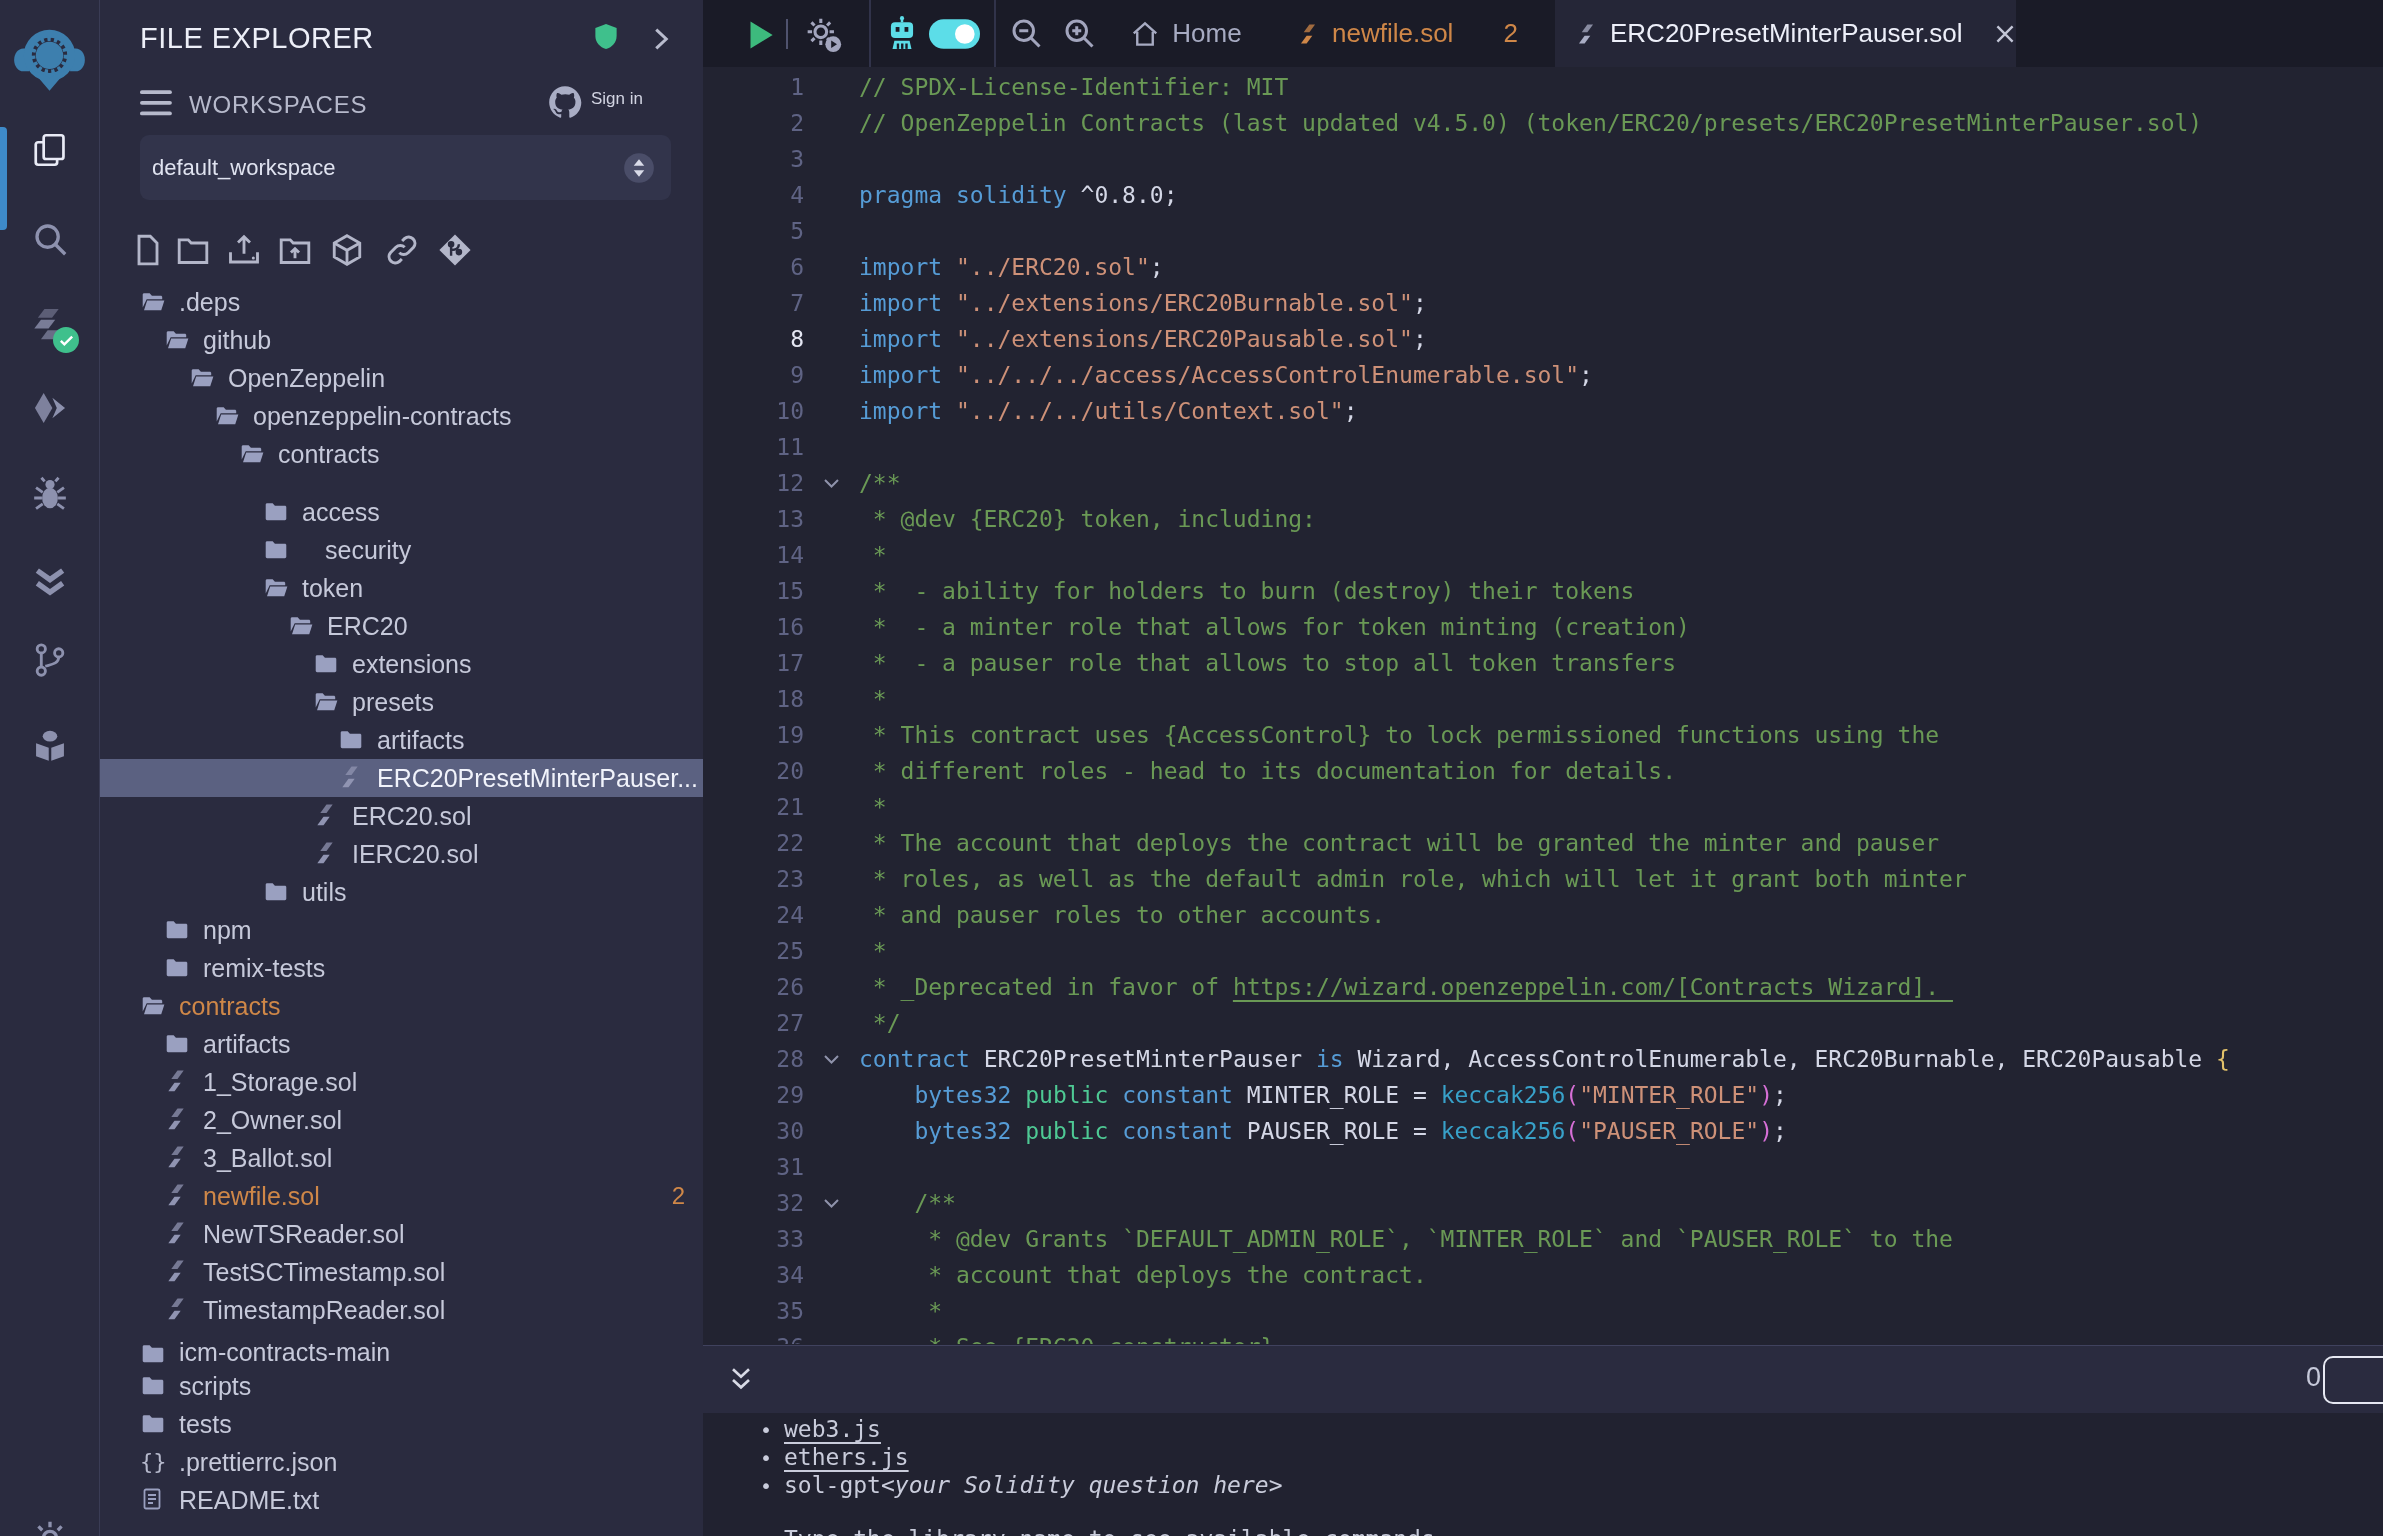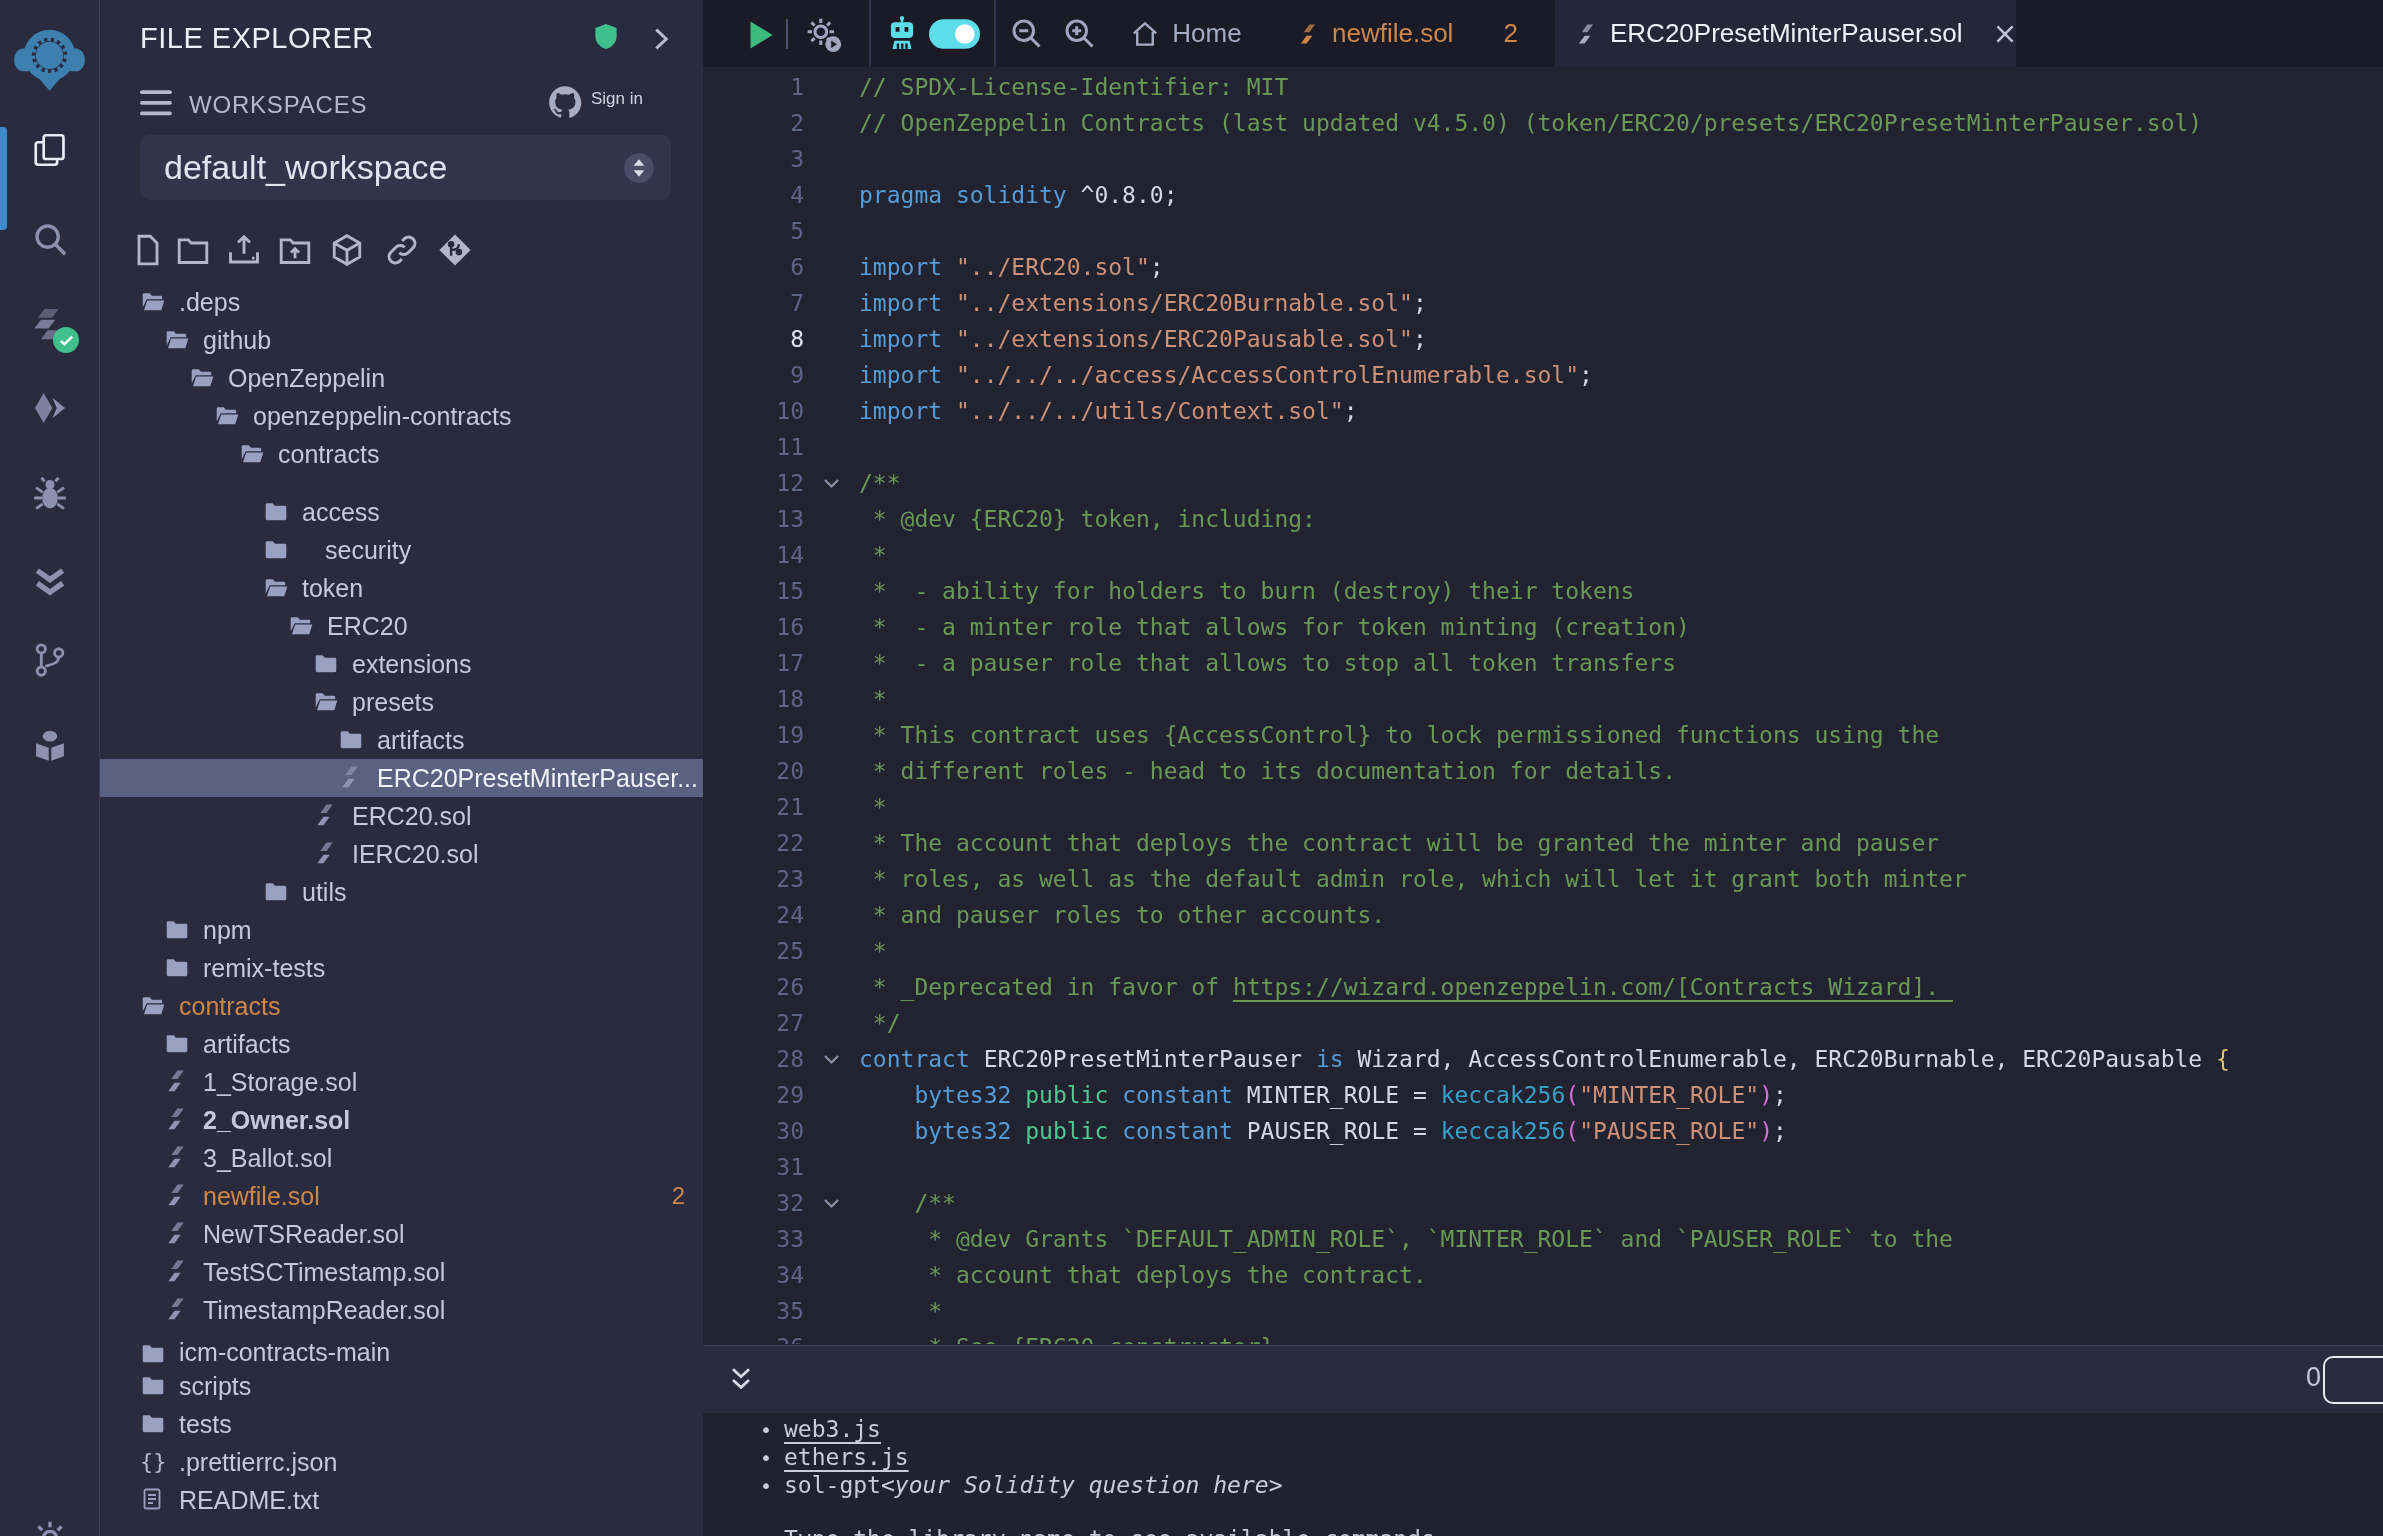--- a/index.html
+++ b/index.html
@@ -24,21 +24,21 @@
   
   #sidepanel{position:absolute;left:100px;top:0;width:603px;height:1537px;background:var(--bg-panel);overflow:hidden;}
   #panel-title{position:absolute;left:40px;top:22px;font-size:29px;letter-spacing:0.5px;color:var(--text-bright);font-weight:500;}
   #shield{position:absolute;left:491px;top:20px;}
   #panel-collapse{position:absolute;left:545px;top:24px;color:#b9bcce;cursor:pointer;}
   #hamburger{position:absolute;left:40px;top:89px;cursor:pointer;}
   #workspaces-label{position:absolute;left:89px;top:91px;font-size:24px;letter-spacing:0.8px;color:#b6b9cb;}
   #octocat{position:absolute;left:446px;top:83px;color:#a9adc4;cursor:pointer;}
   #signin-label{position:absolute;left:491px;top:89px;font-size:17px;color:#d2d4e2;cursor:pointer;}
   #workspace-select{position:absolute;left:40px;top:135px;width:531px;height:65px;background:var(--bg-select);border-radius:9px;display:flex;align-items:center;cursor:pointer;}
-  #workspace-select .ws-text{margin-left:24px;font-size:34px;color:#e0e3f0;flex:1;}
+  #workspace-select .ws-text{margin-left:12px;font-size:22px;color:#e0e3f0;flex:1;}
   #workspace-select .ws-caret{margin-right:16px;}
   #fe-toolbar{position:absolute;left:0;top:232px;width:100%;height:40px;}
   .fe-tool{position:absolute;top:0;width:36px;height:36px;color:#b3b6c9;cursor:pointer;}
 
   
   #file-tree{position:absolute;left:0;top:283px;width:100%;}
   .tree-row{height:38px;display:flex;align-items:center;gap:13px;position:relative;cursor:pointer;box-sizing:border-box;}
   .tree-row.selected{background:var(--row-selected);}
   .tree-icon{width:26px;height:26px;color:#9aa0c0;flex:0 0 auto;}
   .tree-label{font-size:25px;color:#c6c9da;white-space:nowrap;}
@@ -435,21 +435,21 @@
         </div>
         <div class="tree-row" style="padding-left: 64px;">
           <span class="tree-icon">
             <svg viewBox="0 0 24 24" width="24" height="24" fill="#9094b2">
               <path opacity=".75" d="M13.5 1.5h6.2L13.5 10h-6.2z"></path>
               <path d="M10.5 13.8h6.2l-6.2 8.5H4.3z"></path>
             </svg>
           </span>
           <span class="tree-label">1_Storage.sol</span>
         </div>
-        <div class="tree-row" style="padding-left: 64px; font-weight: bold;">
+        <div class="tree-row" style="padding-left: 64px;">
           <span class="tree-icon">
             <svg viewBox="0 0 24 24" width="24" height="24" fill="#9094b2">
               <path opacity=".75" d="M13.5 1.5h6.2L13.5 10h-6.2z"></path>
               <path d="M10.5 13.8h6.2l-6.2 8.5H4.3z"></path>
             </svg>
           </span>
           <span class="tree-label">2_Owner.sol</span>
         </div>
         <div class="tree-row" style="padding-left: 64px;">
           <span class="tree-icon">

